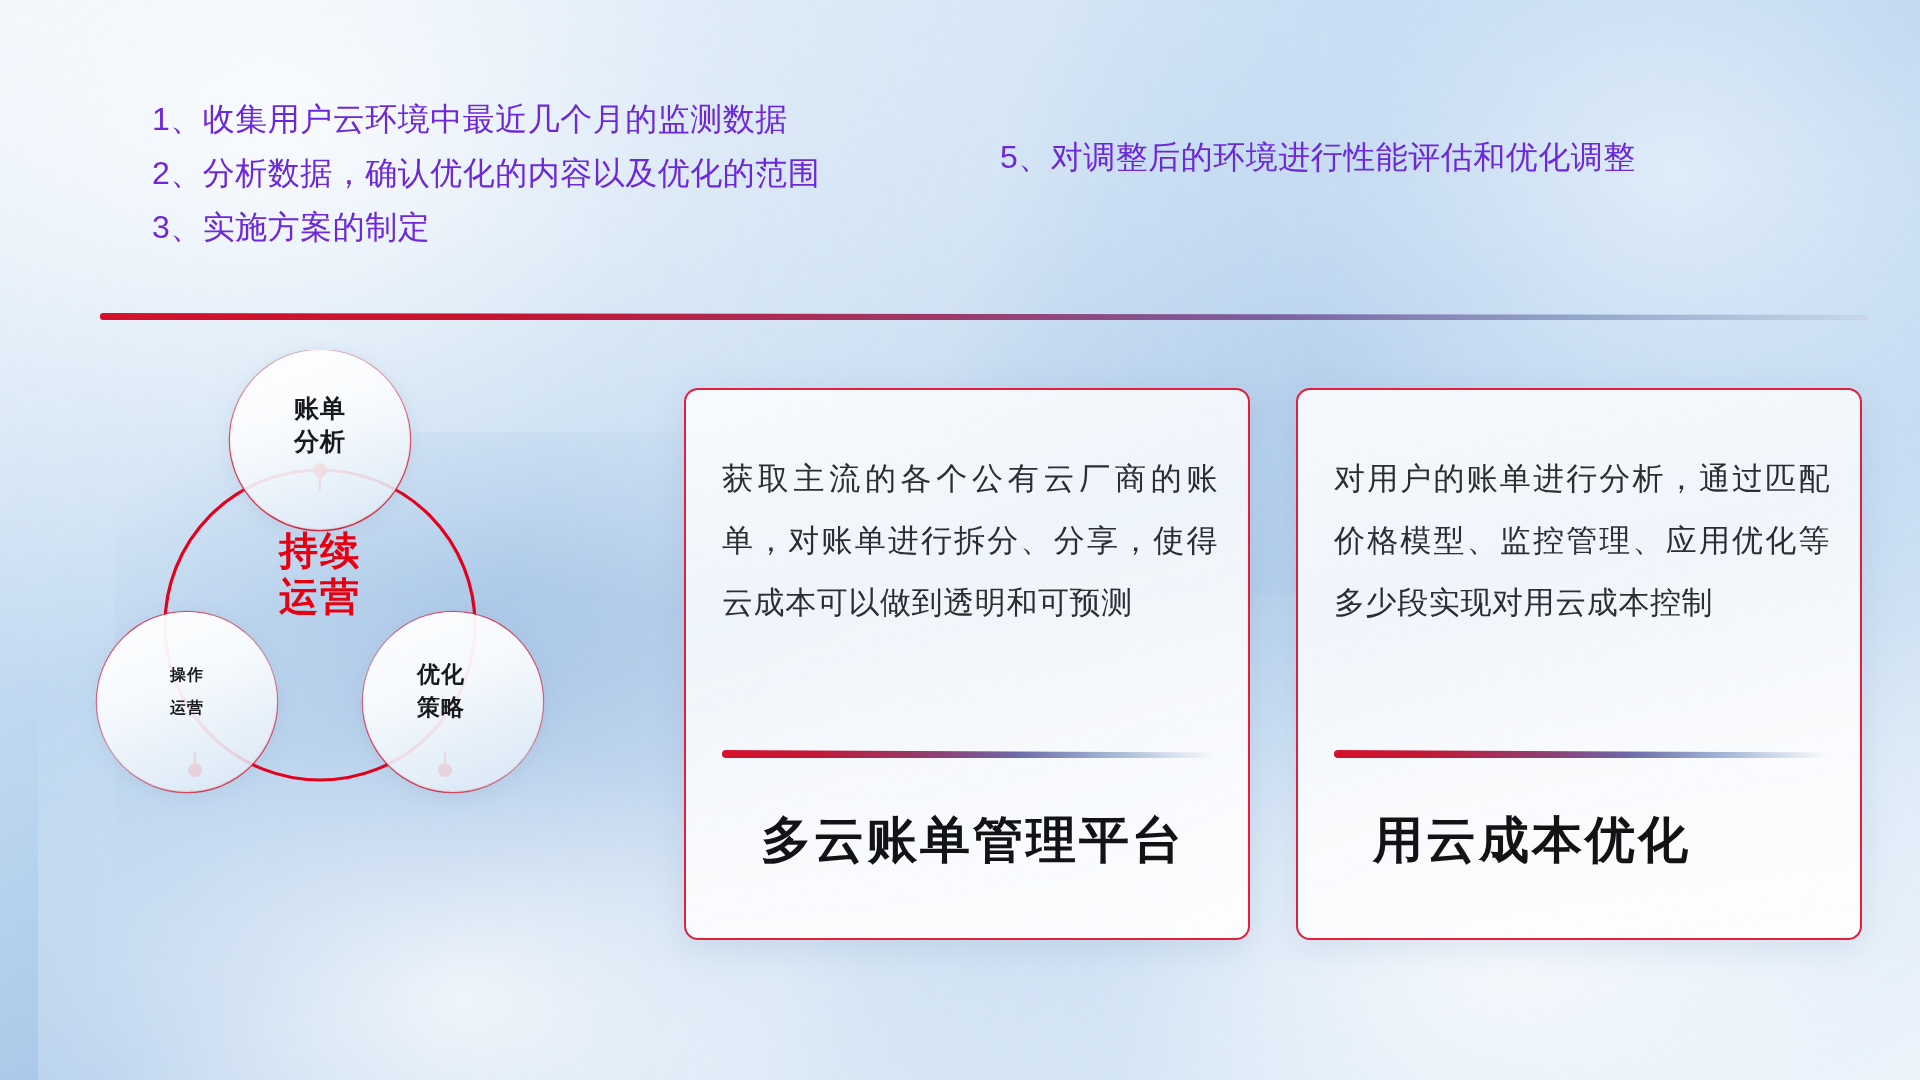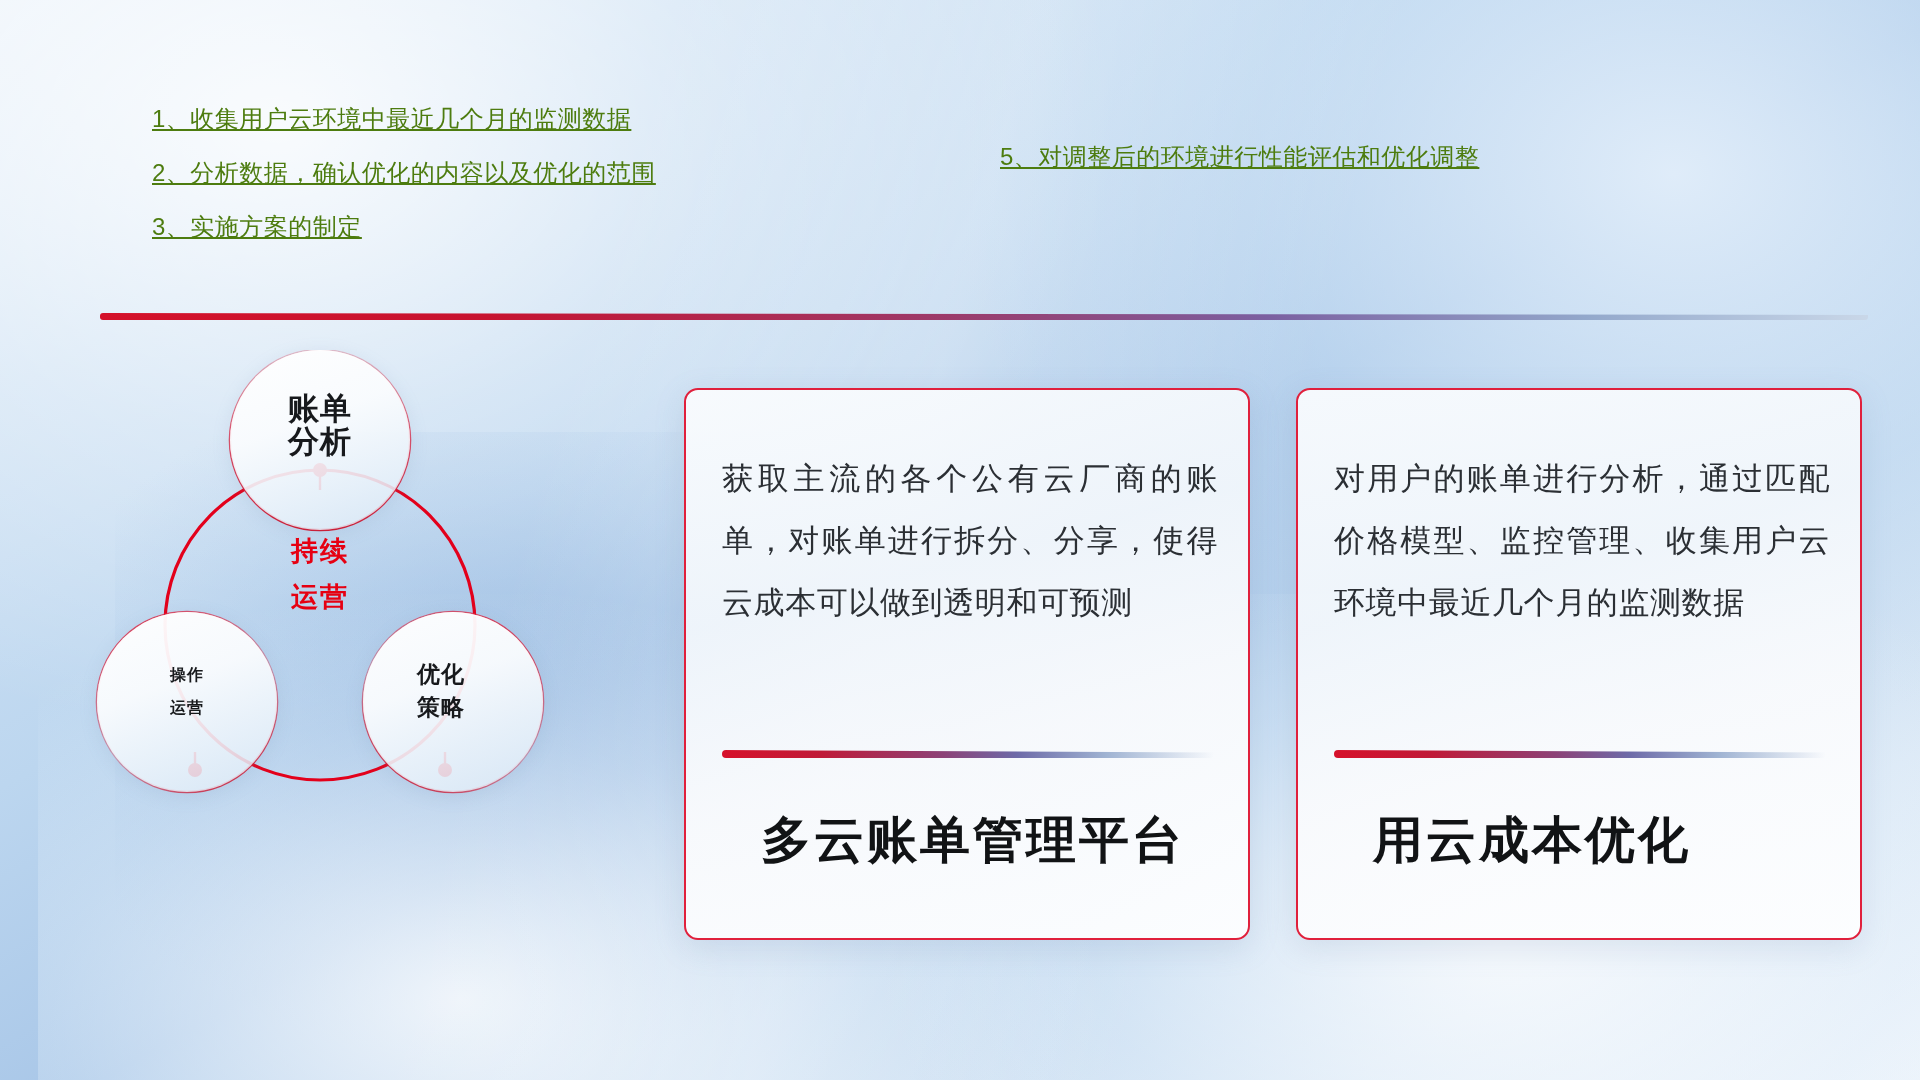--- a/index.html
+++ b/index.html
@@ -43,27 +43,26 @@
   }
 
   
   #steps{
     position:absolute; left:0; top:92px; width:1920px; height:170px;
   }
   .step-col{ position:absolute; }
   .step-col.left{ left:152px; top:0; }
   .step-col.right{ left:1000px; top:38px; }
   .step-line{
-    font-size:24px;
-    color:#4d7c0f;
+    font-size:32px;
+    color:#6d28d9;
     letter-spacing:0.5px;
     line-height:54px;
     white-space:nowrap;
     font-weight:400;
-    text-decoration:underline;
   }
 
   
   #accent-rule{
     position:absolute; left:100px; top:313px; width:1768px; height:7px;
     background:linear-gradient(90deg,#d4112a 0%, #c71330 22%, #9c3a6a 48%, #7b5fa0 66%, #93a8cb 84%, #c9d7e8 100%);
     border-radius:3px;
     clip-path: polygon(0 0, 100% 28%, 100% 100%, 0 100%);
   }
 
@@ -76,30 +75,30 @@
     position:absolute; border-radius:50%;
     background:linear-gradient(160deg, rgba(255,255,255,0.97) 0%, rgba(250,252,254,0.94) 40%, rgba(233,242,250,0.88) 75%, rgba(219,233,246,0.82) 100%);
     box-shadow:0 4px 18px rgba(120,150,185,0.18), inset 0 1px 2px rgba(255,255,255,0.9);
   }
   .c-top{ left:135px; top:0px; width:180px; height:180px; }
   .c-bl{ left:2px;  top:262px; width:180px; height:180px; }
   .c-br{ left:268px; top:262px; width:180px; height:180px; }
 
   .v-label{
     position:absolute; width:180px; text-align:center;
-    font-size:31px; font-weight:700; color:#17191c; line-height:33px;
+    font-size:25px; font-weight:700; color:#17191c; line-height:33px;
     letter-spacing:1px;
   }
   .lbl-top{ left:135px; top:42px; }
   .lbl-bl { left:2px;   top:308px; font-size:16px; }
   .lbl-br { left:256px; top:308px; font-size:23px; }
 
   .v-center{
     position:absolute; left:130px; top:178px; width:190px; text-align:center;
-    font-size:27px; font-weight:700; color:#e60012; line-height:46px;
+    font-size:39px; font-weight:700; color:#e60012; line-height:46px;
     letter-spacing:2px;
   }
 
   
   .card{
     position:absolute; top:388px; width:566px; height:552px;
     border:2px solid #e0203c;
     border-radius:14px;
     background:linear-gradient(165deg, rgba(250,252,254,0.93) 0%, rgba(244,248,252,0.90) 35%, rgba(250,251,253,0.93) 62%, rgba(253,254,255,0.95) 100%);
     box-shadow:0 8px 30px rgba(110,140,180,0.18);
@@ -211,16 +210,16 @@
   </div>
 </div>
 
 <div class="card" id="card-left">
   <div class="card-body">获取主流的各个公有云厂商的账单，对账单进行拆分、分享，使得云成本可以做到透明和可预测</div>
   <div class="card-divider"></div>
   <div class="card-title">多云账单管理平台</div>
 </div>
 
 <div class="card" id="card-right">
-  <div class="card-body">对用户的账单进行分析，通过匹配价格模型、监控管理、收集用户云环境中最近几个月的监测数据</div>
+  <div class="card-body">对用户的账单进行分析，通过匹配价格模型、监控管理、应用优化等多少段实现对用云成本控制</div>
   <div class="card-divider"></div>
   <div class="card-title">用云成本优化</div>
 </div>
 
 </body></html>

